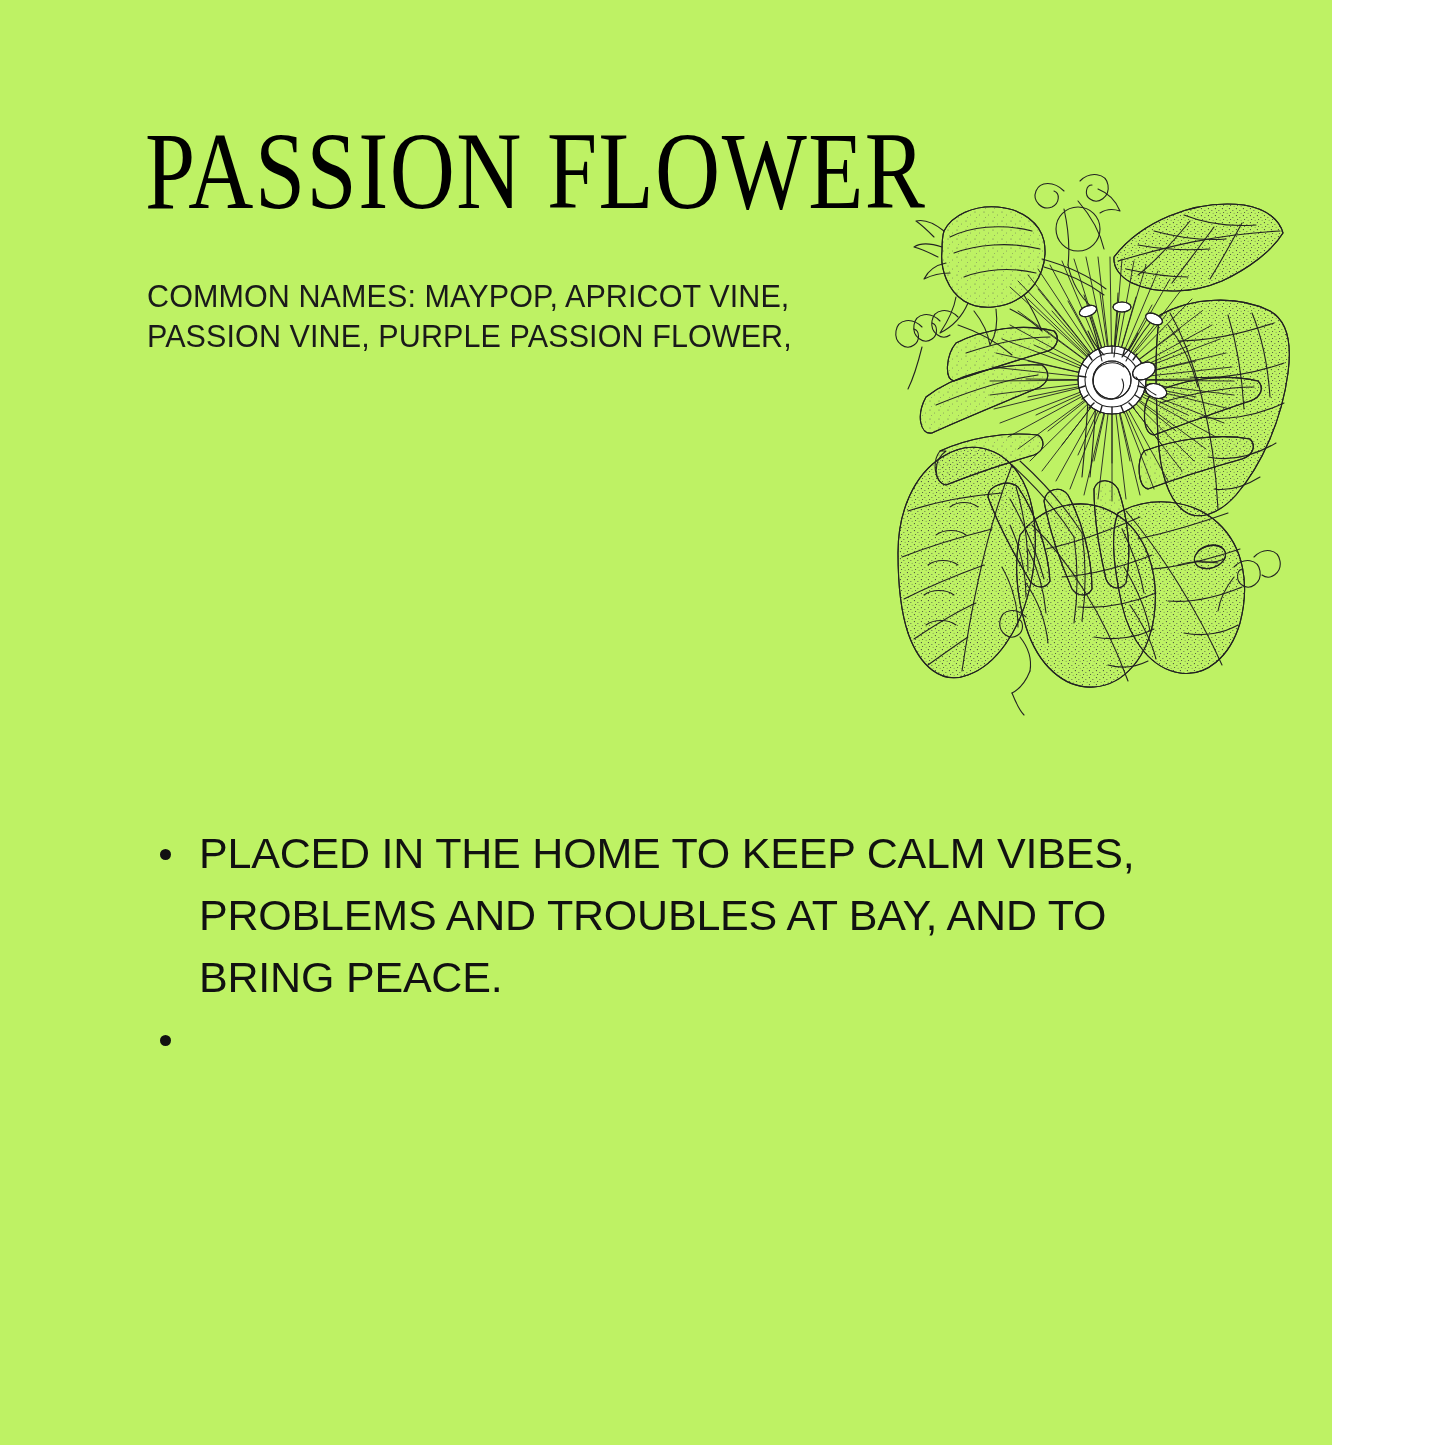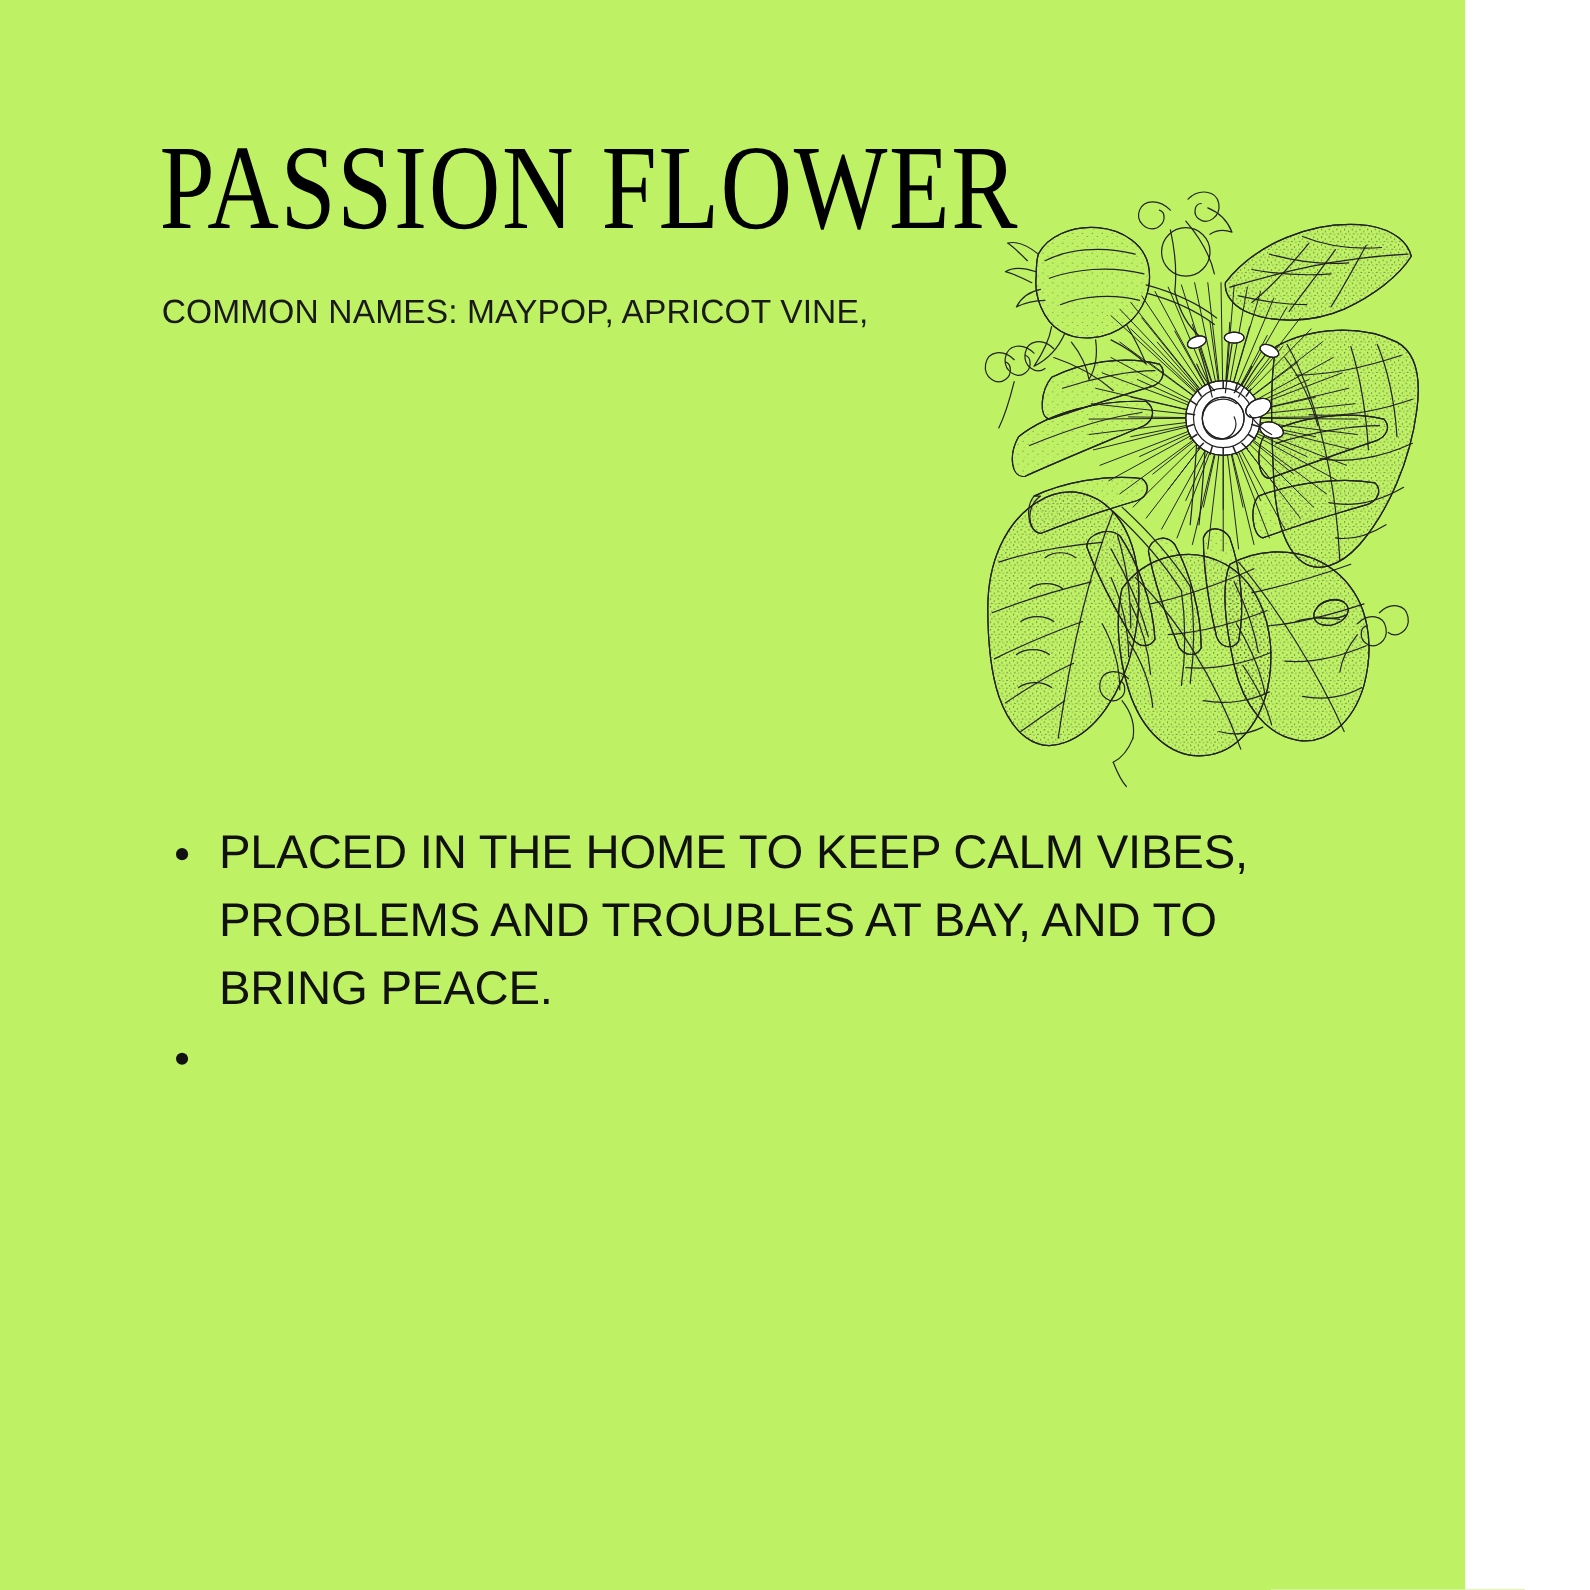--- a/index.html
+++ b/index.html
@@ -37,40 +37,40 @@
     color: #000000;
     transform: scaleX(0.97) scaleY(1.18);
     transform-origin: left top;
     white-space: nowrap;
   }
 
   
   .info {
     position: absolute;
     left: 147px;
-    top: 264px;
+    top: 276px;
     width: 760px;
   }
   .info-line {
     font-size: 30.5px;
     line-height: 40px;
     letter-spacing: 0.1px;
     font-weight: 400;
     color: #1a1a1a;
     white-space: nowrap;
   }
   .info-block + .info-block {
     margin-top: 40px;
   }
 
   
   .bullets {
     position: absolute;
     left: 152px;
-    top: 744px;
+    top: 822px;
     width: 1060px;
     margin: 0;
     padding: 0;
     list-style: none;
   }
   .bullet-item {
     position: relative;
     padding-left: 47px;
     font-size: 43px;
     line-height: 62px;
@@ -105,20 +105,21 @@
 </head>
 <body>
 
 <div class="page">
 
   <div class="title">PASSION FLOWER</div>
 
   <div class="info">
     <div class="info-block">
       <div class="info-line">COMMON NAMES: MAYPOP, APRICOT VINE,</div>
+      <div class="info-line">PASSION VINE, PURPLE PASSION FLOWER,</div>
     </div>
   </div>
 
   <ul class="bullets">
     <li class="bullet-item">
       <span class="bullet-dot"></span>
       <span>PLACED IN THE HOME TO KEEP CALM VIBES, PROBLEMS AND TROUBLES AT BAY, AND TO BRING PEACE.</span>
     </li>
     <li class="bullet-item">
       <span class="bullet-dot"></span>

